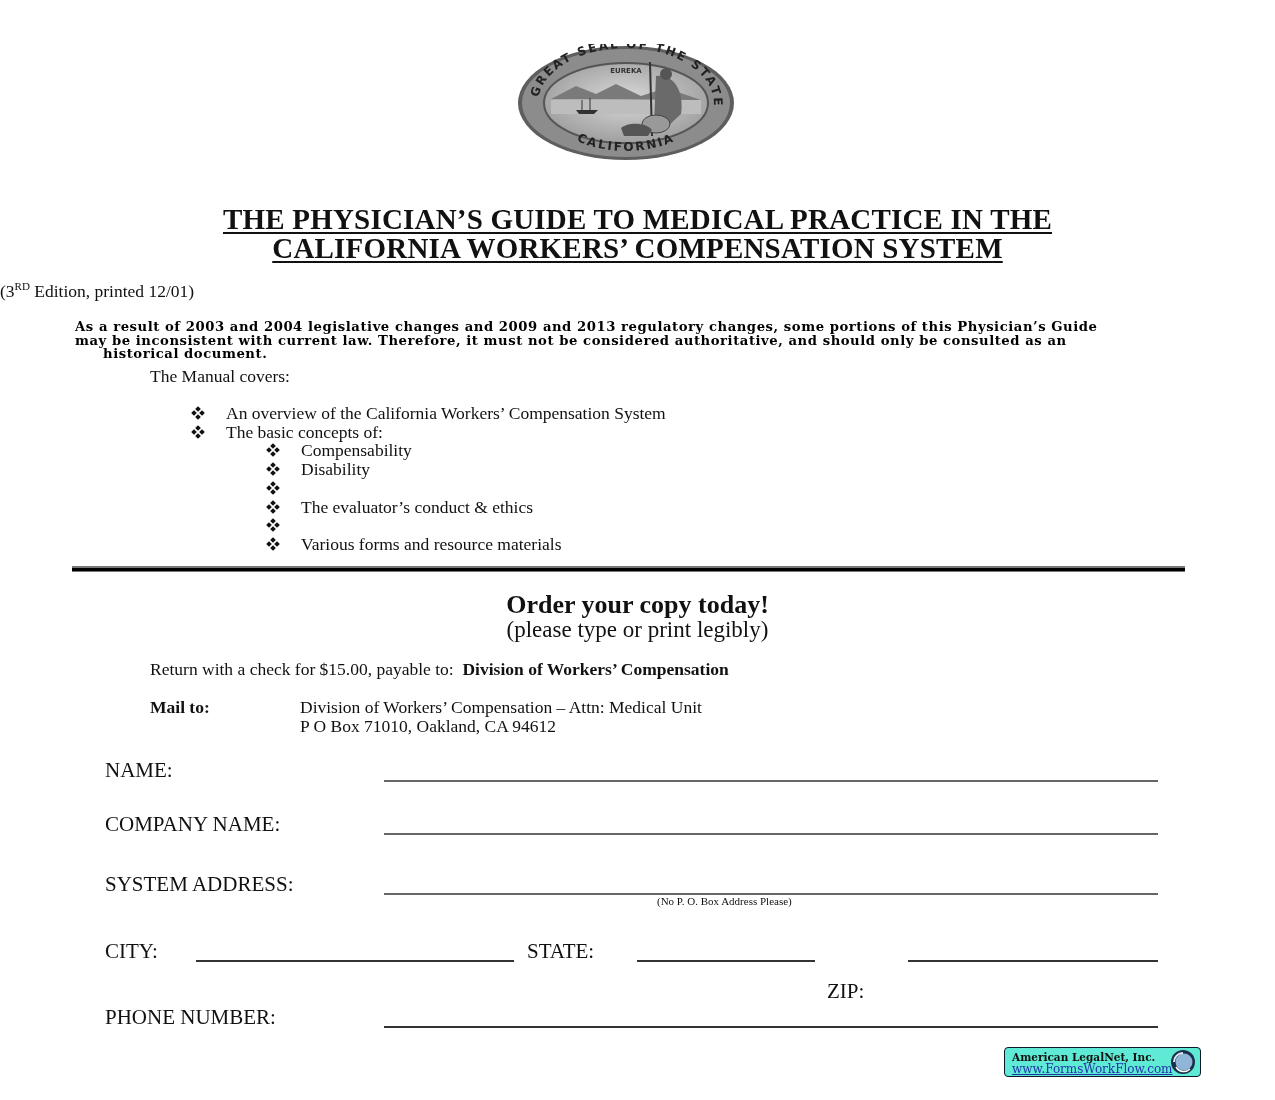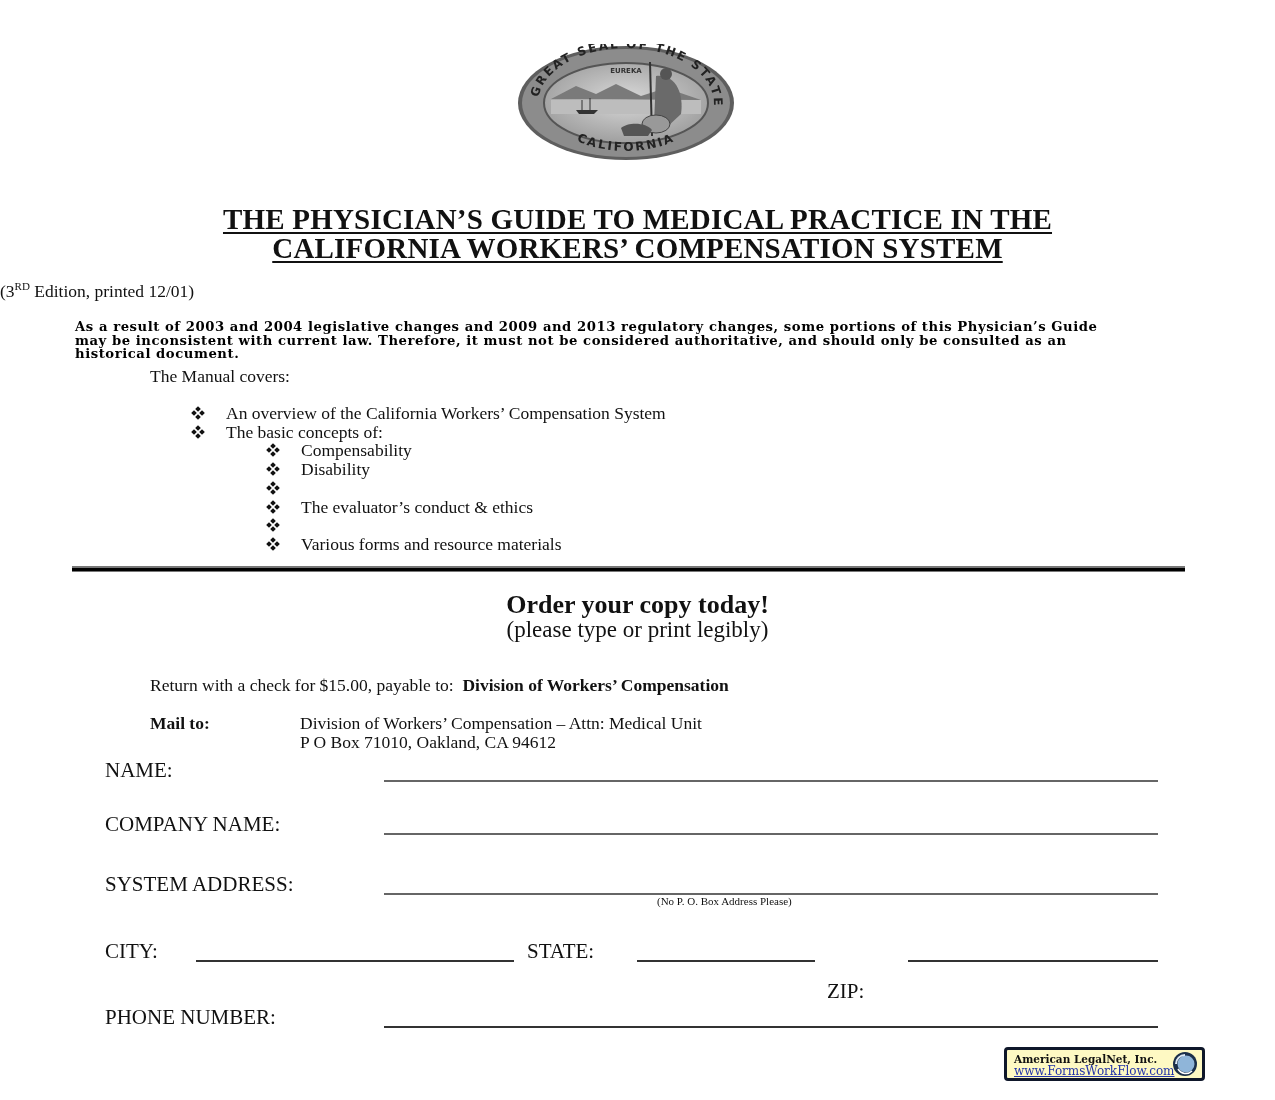--- a/index.html
+++ b/index.html
@@ -25,27 +25,27 @@
   .bl { font-size:17.5px; white-space:nowrap; }
   .bullet { display:inline-block; width:12px; height:12px; position:relative; margin-right:22px; top:0px; }
   .bullet i { position:absolute; width:4px; height:4px; background:#111; transform:rotate(45deg); }
 
   .sep { left:72px; top:566px; width:1113px; }
   .sep div { height:2px; }
 
   .order-title { left:0; width:1275px; text-align:center; font-weight:bold; font-size:26px; top:590px; }
   .order-sub { left:0; width:1275px; text-align:center; font-size:23px; top:617px; }
 
-  .line-text { font-size:17.5px; white-space:nowrap;margin-top:16px; }
+  .line-text { font-size:17.5px; white-space:nowrap; }
   .field-label { font-size:21px; white-space:nowrap; }
   .uline { height:2px; background:#666; }
   .uline.dark { background:#333; }
   .note { font-size:11px; }
 
-  .badge { left:1004px; top:1047px; width:195px; height:28px; border:3px solid #0f172a; border-radius:4px; background:#fef9c3;text-align:right; }
+  .badge { left:1004px; top:1047px; width:195px; height:28px; border:1px solid #0f172a; border-radius:4px; background:#5eead4;text-align:right; }
   .badge .co { position:absolute; left:7px; top:3px; font-weight:bold; font-size:10.5px; font-family:"DejaVu Serif",serif; }
   .badge .url { position:absolute; left:7px; top:14px; font-size:12px; color:#2233aa; text-decoration:underline; font-family:"DejaVu Serif",serif; }
   .badge .globe { position:absolute; right:4px; top:1px; width:26px; height:26px; }
 </style>
 </head>
 <body>
 
 <div id="seal" class="abs">
   <svg width="220" height="118" viewBox="0 0 220 118">
     <defs>
@@ -88,21 +88,21 @@
 </div>
 <div class="abs title" style="top:234px;">
   <span>CALIFORNIA WORKERS’ COMPENSATION SYSTEM</span>
 </div>
 
 <div class="abs edition" style="top:280px;"><span>(3</span><sup>RD</sup><span> Edition, printed 12/01)</span></div>
 
 <div class="abs disclaimer">
   <div style="white-space:nowrap;">As a result of 2003 and 2004 legislative changes and 2009 and 2013 regulatory changes, some portions of this Physician’s Guide</div>
   <div style="white-space:nowrap;">may be inconsistent with current law. Therefore, it must not be considered authoritative, and should only be consulted as an</div>
-  <div style="white-space:nowrap;">historical document.</div>
+  <div style="white-space:nowrap;margin-left:28px;">historical document.</div>
 </div>
 
 <div class="abs covers">The Manual covers:</div>
 
 <div class="abs bl" style="left:192px; top:403px;">
   <span class="bullet"><i style="left:4px;top:0"></i><i style="left:0;top:4px"></i><i style="left:8px;top:4px"></i><i style="left:4px;top:8px"></i></span><span>An overview of the California Workers’ Compensation System</span>
 </div>
 <div class="abs bl" style="left:192px; top:422px;">
   <span class="bullet"><i style="left:4px;top:0"></i><i style="left:0;top:4px"></i><i style="left:8px;top:4px"></i><i style="left:4px;top:8px"></i></span><span>The basic concepts of:</span>
 </div>

